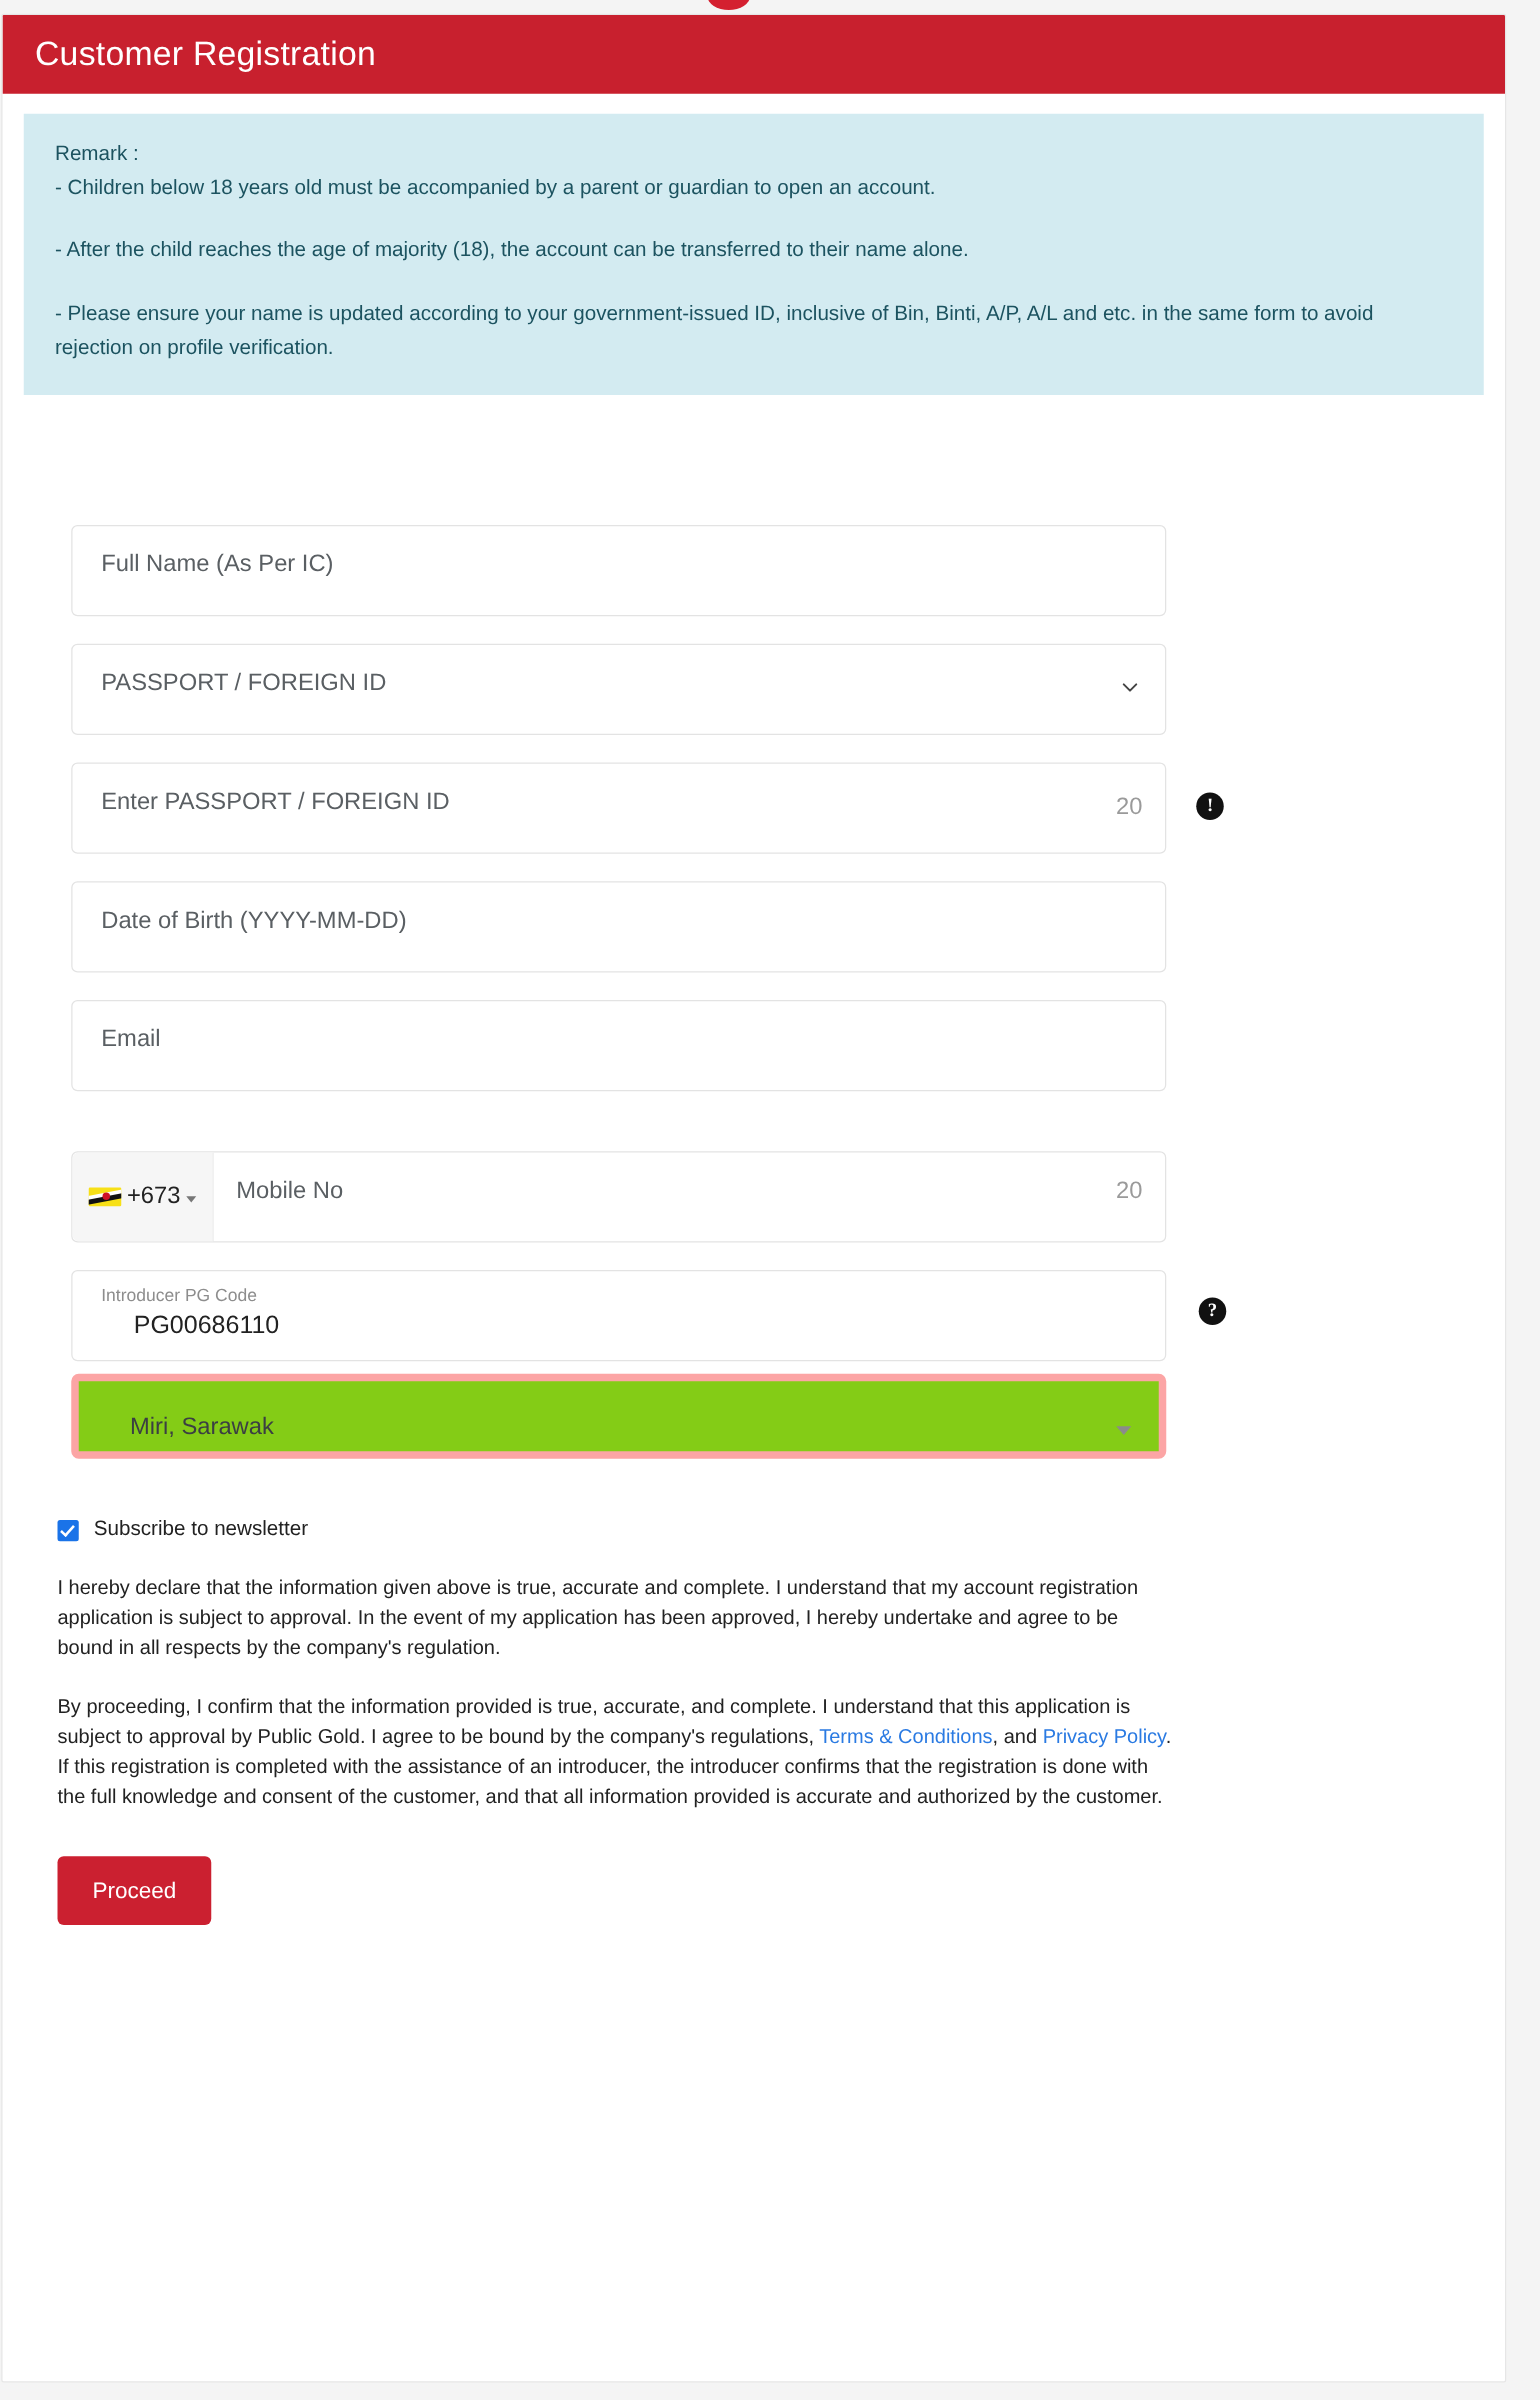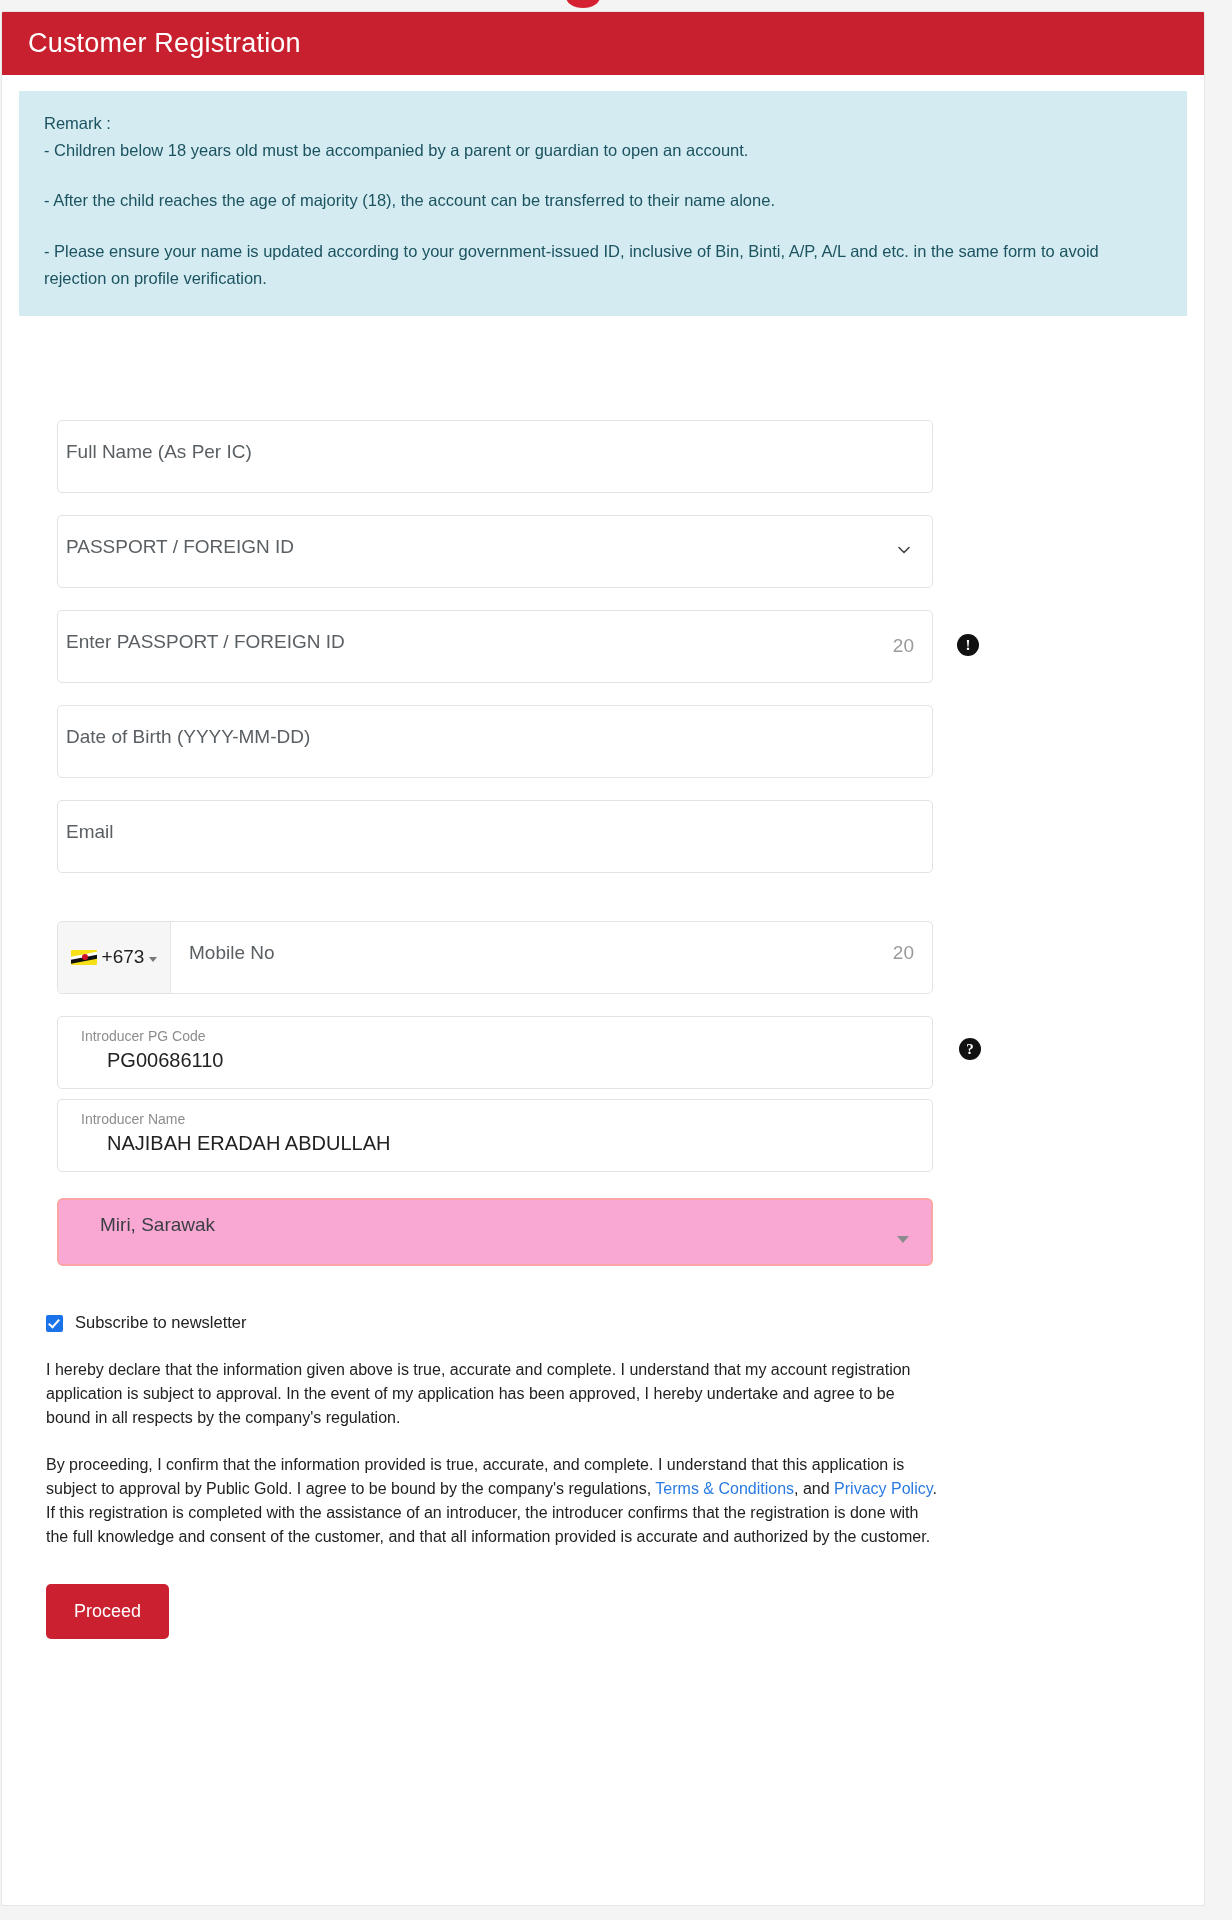--- a/index.html
+++ b/index.html
@@ -76,21 +76,21 @@
   }
   .input-box {
     position: relative;
     width: 876px;
     height: 73px;
     border: 1px solid #e3e3e3;
     border-radius: 5px;
     background: #fff;
     display: flex;
     align-items: flex-start;
-    padding: 15px 20px 0 8px;
+    padding: 15px 20px 0 23px;
   }
   .ph {
     color: #5a5f63;
     font-size: 19px;
     line-height: 1.2;
     padding-top: 5px;
   }
   .counter {
     position: absolute;
     right: 18px;
@@ -209,24 +209,24 @@
   .filled-val {
     color: #222;
     font-size: 20px;
     padding-left: 26px;
   }
 
   .select-box {
     position: relative;
     width: 876px;
     height: 68px;
-    border: 2px solid #fca5a5;
+    border: 6px solid #fca5a5;
     border-radius: 6px;
-    background: #f9a8d4;
-    padding: 14px 20px 0 23px;
+    background: #84cc16;
+    padding: 26px 20px 0 23px;
   }
   .select-val { color: #3b3f43; font-size: 19px; padding-left: 18px; }
 
   .gap-lg { height: 26px; }
 
   
   .newsletter {
     display: flex;
     align-items: flex-end;
     gap: 12px;
@@ -363,26 +363,20 @@
       
       <div class="field-row" style="margin-bottom:10px;">
         <div class="filled-box">
           <div class="float-label">Introducer PG Code</div>
           <div class="filled-val">PG00686110</div>
         </div>
         <div class="side-icon" style="top:22px;left:902px;">?</div>
       </div>
 
       
-      <div class="field-row" style="margin-bottom:26px;">
-        <div class="filled-box">
-          <div class="float-label">Introducer Name</div>
-          <div class="filled-val">NAJIBAH ERADAH ABDULLAH</div>
-        </div>
-      </div>
 
       
       <div class="field-row" style="margin-bottom:0;">
         <div class="select-box">
           <span class="select-val">Miri, Sarawak</span>
           <span class="caret-small"></span>
         </div>
       </div>
 
       

